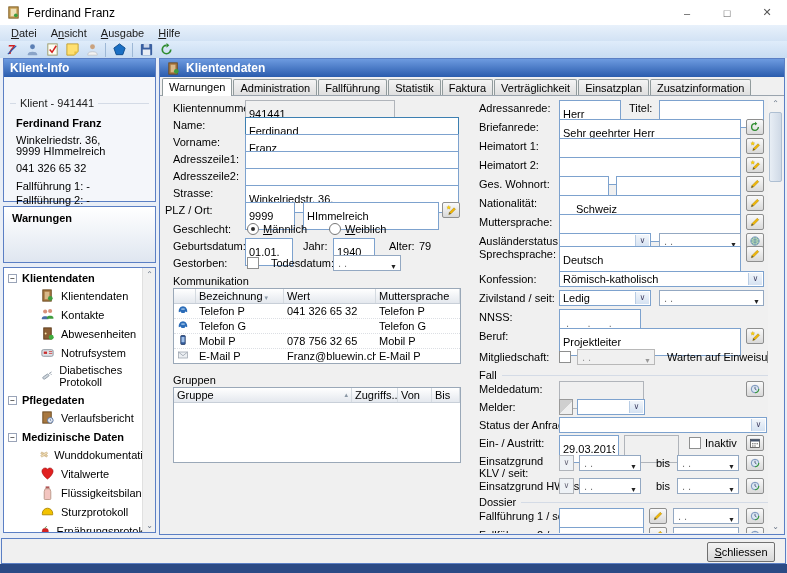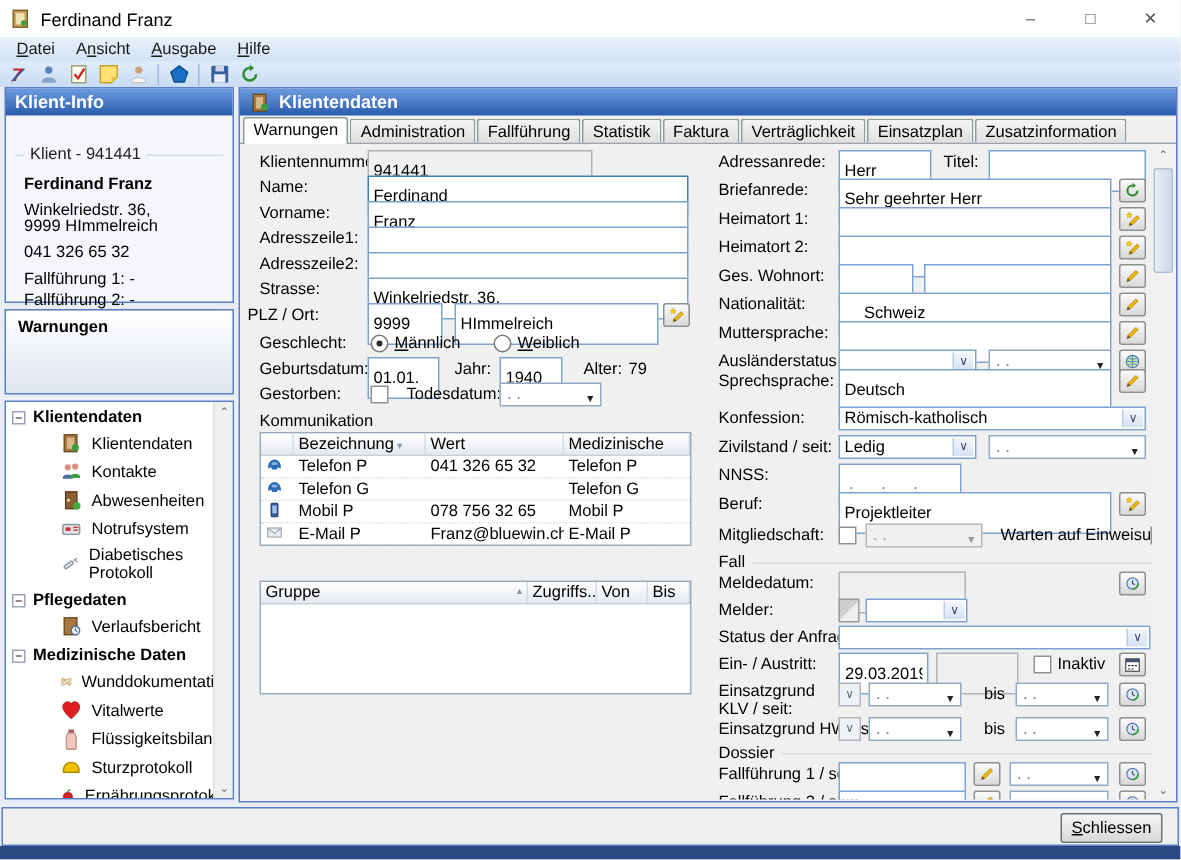--- a/index.html
+++ b/index.html
@@ -377,21 +377,21 @@
     </div>
 
     <div class="row" style="top:176px">
       <span class="lbl" style="left:12px">Kommunikation</span>
     </div>
     <div class="tbl" style="left:12px;top:191px;width:288px;height:76px">
       <div class="thead">
         <span class="th" style="width:22px"></span>
         <span class="th" style="width:88px"><span>Bezeichnung</span><span class="sort">▾</span></span>
         <span class="th" style="width:92px">Wert</span>
-        <span class="th" style="width:84px">Medizinische</span>
+        <span class="th" style="width:84px">Muttersprache</span>
       </div>
       <div class="tr">
         <span class="td" style="width:22px"><svg class="i12" viewBox="0 0 16 16">
               <path d="M2.5 11c-1-4 2-8 5.5-8s6.5 4 5.5 8l-2.5-1-1 2h-4l-1-2z" fill="#2b6cb8"></path>
               <rect x="5.5" y="5.5" width="5" height="2.5" rx="1" fill="#8ab4e0"></rect>
             </svg></span>
         <span class="td" style="width:88px">Telefon P</span>
         <span class="td" style="width:92px">041 326 65 32</span>
         <span class="td" style="width:84px">Telefon P</span>
       </div>
@@ -417,20 +417,23 @@
         <span class="td" style="width:22px"><svg class="i12" viewBox="0 0 16 16">
               <rect x="2" y="4" width="12" height="8" fill="#eceff2" stroke="#9aa2ac"></rect>
               <path d="M2 4l6 5 6-5" fill="none" stroke="#9aa2ac"></path>
             </svg></span>
         <span class="td" style="width:88px">E-Mail P</span>
         <span class="td" style="width:92px">Franz@bluewin.ch</span>
         <span class="td" style="width:84px">E-Mail P</span>
       </div>
     </div>
 
+    <div class="row" style="top:275px">
+      <span class="lbl" style="left:12px">Gruppen</span>
+    </div>
     <div class="tbl" style="left:12px;top:290px;width:288px;height:76px">
       <div class="thead">
         <span class="th" style="width:178px"><span>Gruppe</span><span class="sort" style="float:right">▴</span></span>
         <span class="th" style="width:46px">Zugriffs...</span>
         <span class="th" style="width:34px">Von</span>
         <span class="th" style="width:28px">Bis</span>
       </div>
     </div>
 
     <div class="row" style="top:3px">

